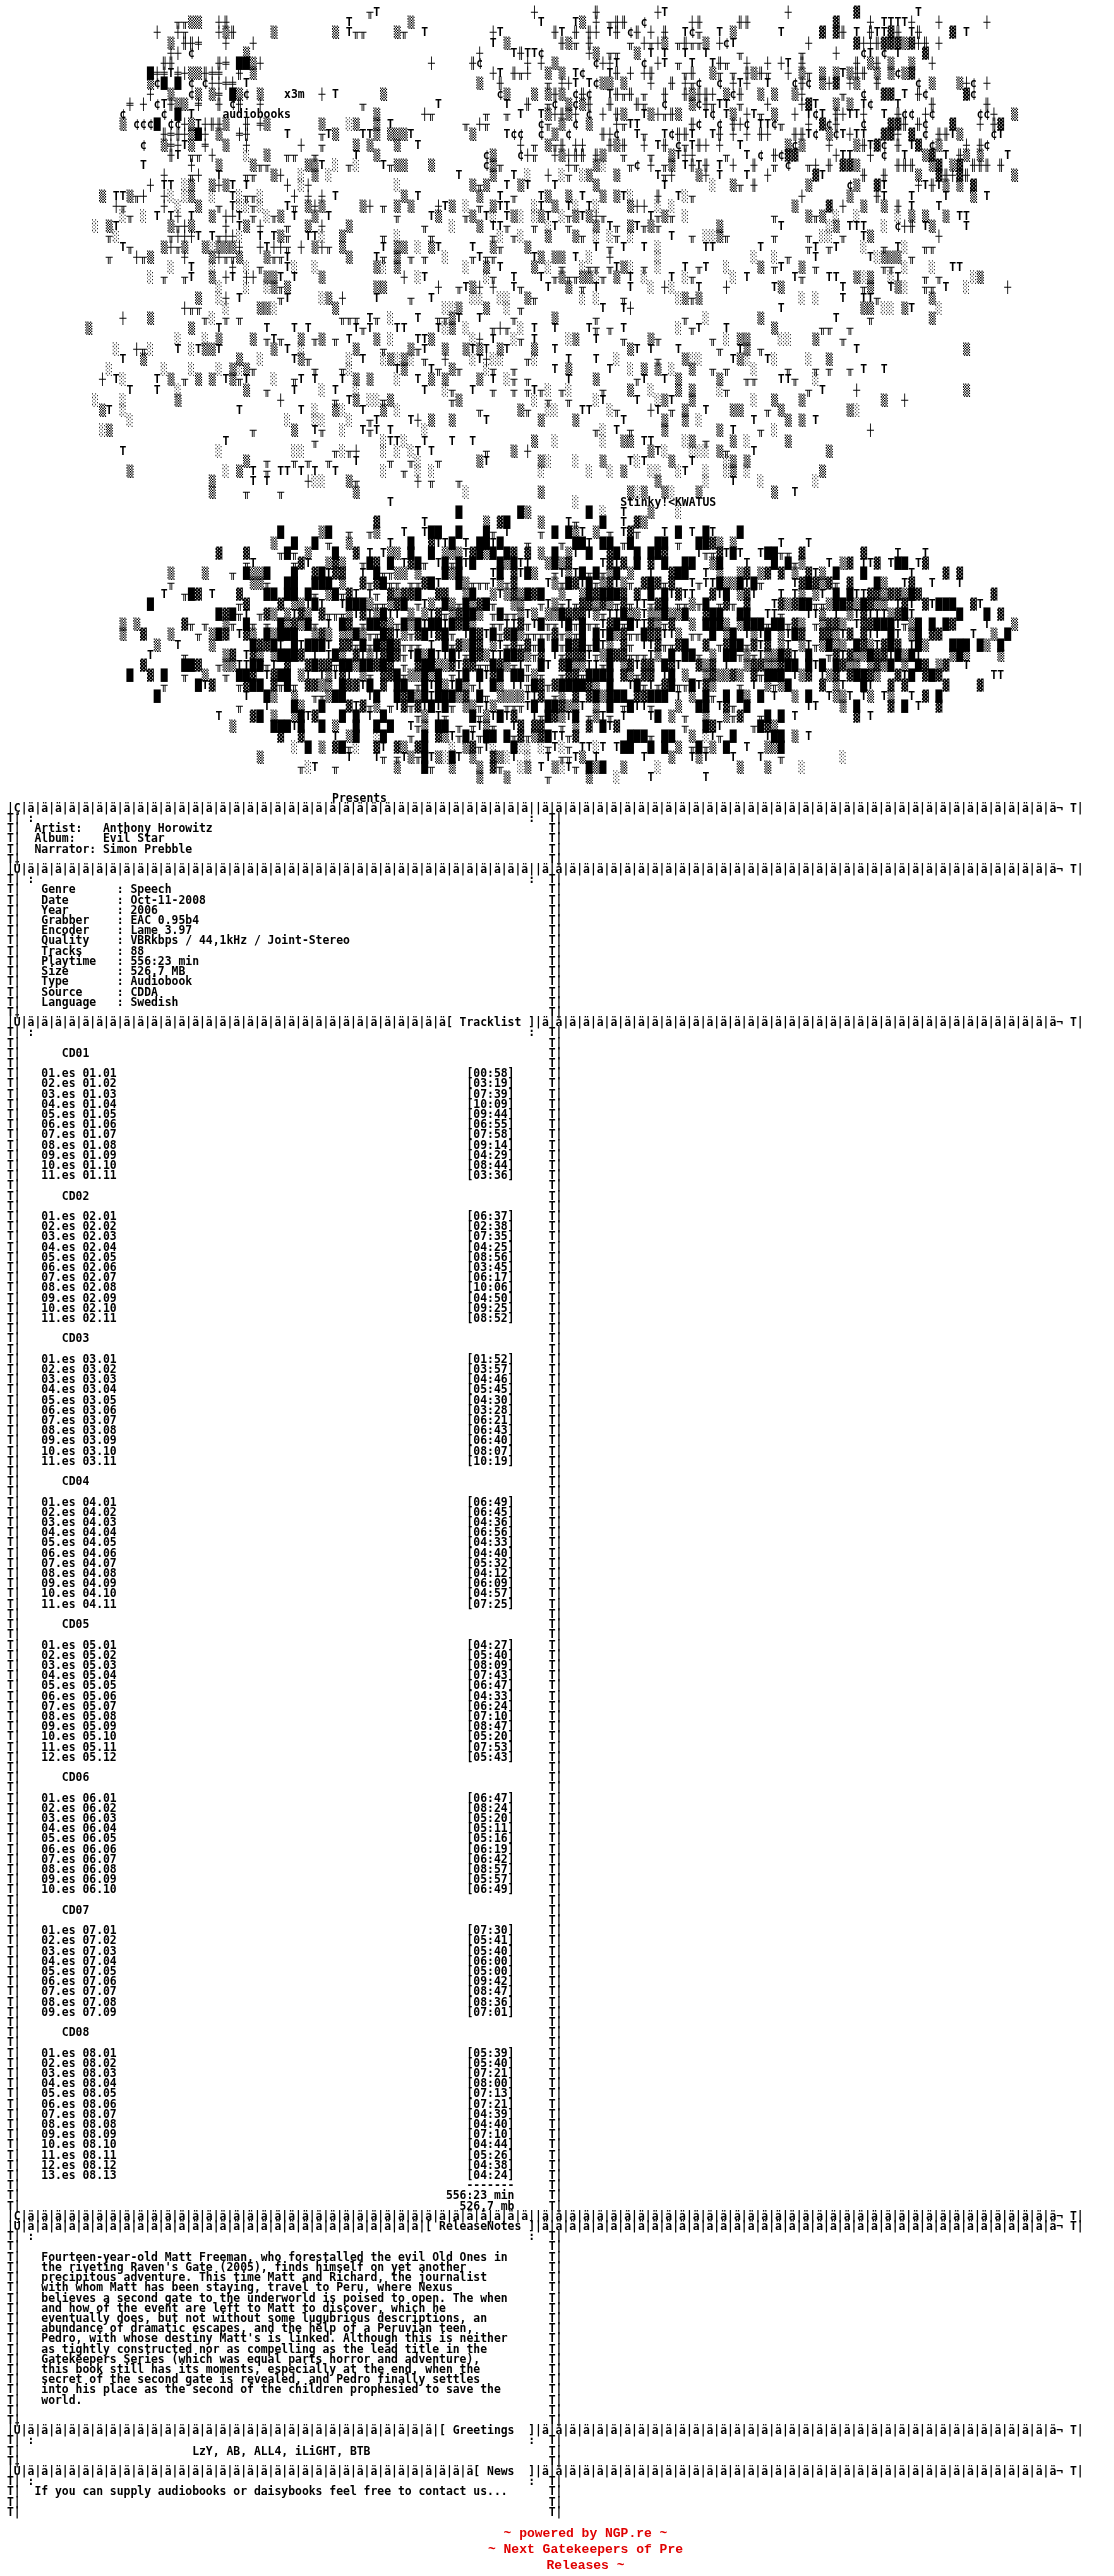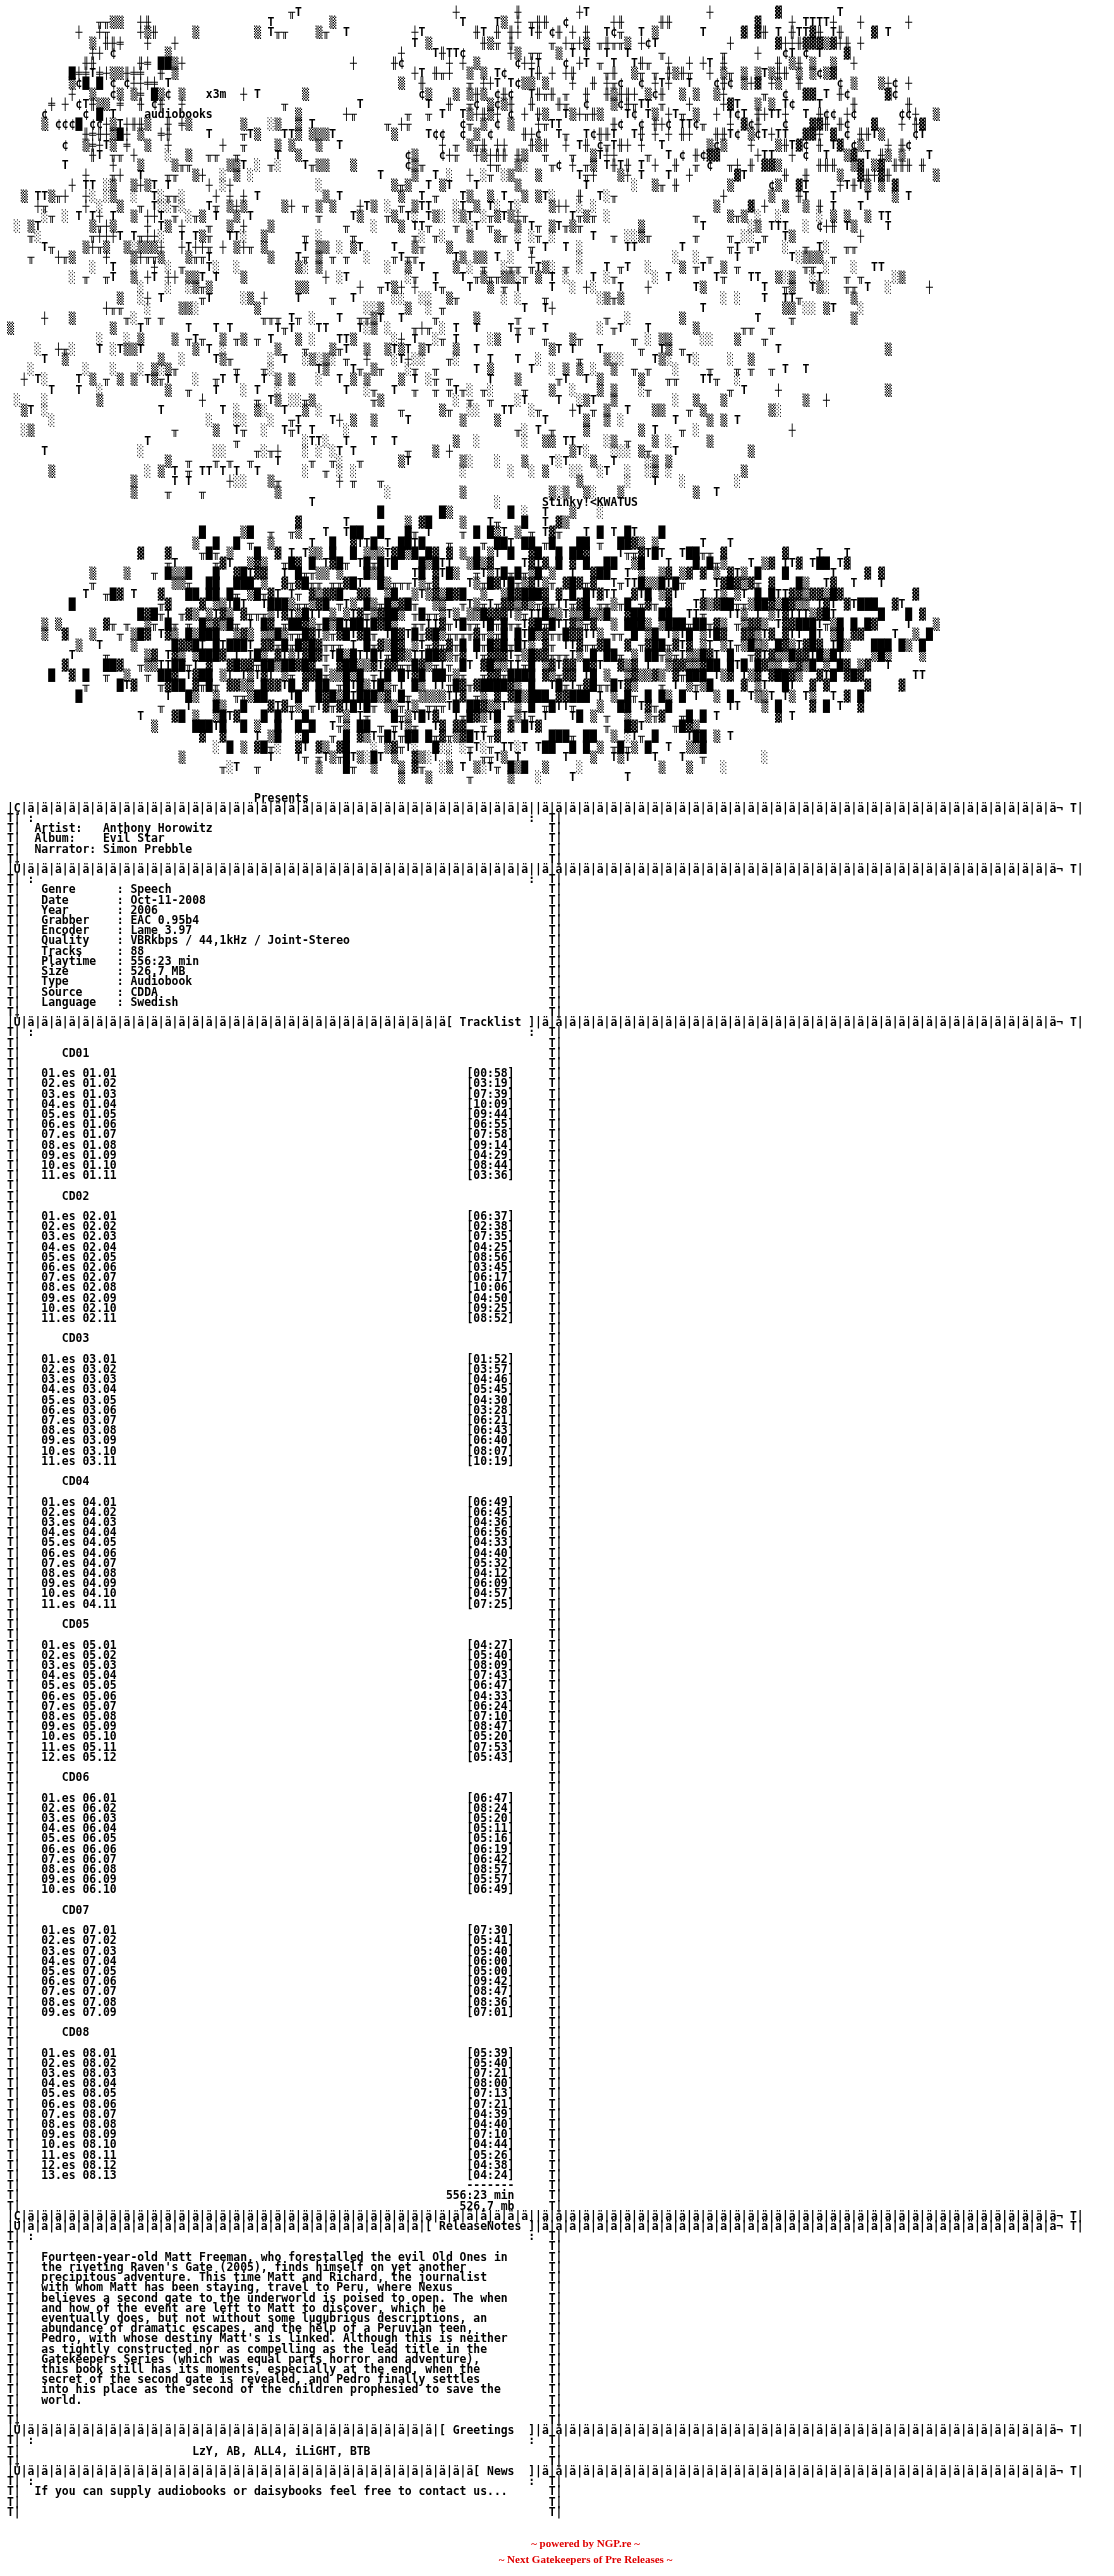--- a/index.html
+++ b/index.html
@@ -1,23 +1,23 @@
 <!DOCTYPE html>
 <html style="font-size:14px"><head>
 <meta charset="utf-8">
 <style>
   html,body{margin:0;padding:0;background:#fff;color:#000;}
   body{width:1115px;height:2576px;overflow:hidden;font-family:"DejaVu Sans Mono",monospace;}
   pre{margin:0;font-family:"DejaVu Sans Mono",monospace;font-weight:bold;
       font-size:11.4px;line-height:10.2px;letter-spacing:0;white-space:pre;}
-  #art{padding:7px 12px 0 7px;}
+  #art{padding:7px 12px 0 7px;text-align:center;}
   #body-box{padding:0 16px 0 7px;}
-  #footer{margin-top:18px;margin-left:478px;width:215px;text-align:center;
-          font-family:Liberation Serif, serif;font-weight:bold;
-          font-size:11px;line-height:16px;}
+  #footer{margin-top:9px;margin-left:478px;width:215px;text-align:center;
+          font-family:Liberation Mono, monospace;font-weight:bold;
+          font-size:13px;line-height:16px;}
 </style>
 </head>
 <body>
 
 <pre id="art">                                         ╥T                      ┼        ╫        ┼T                 ┼         ▓        T               
              ╥╥▒▒  ┼╫                 T        ▒                  T    T▒ ┼ ╥╫╫  ¢      ┼╫     ╫╫            ▓    ┼ TTTT┼   ┼      ┼     
           ┼  ┼╥    ┼▒╫     ▒        ▒ T╥╥    ▒╥  T         ┼T       ╫T ╫ ╫┼ T╫ ¢╫ ┼ ╫  T¢╥  T ▒      T     ▓ ▓╫ T ╫TT▓╫ T╫    ▓ T        
             ▒ ╫╫╪   ┼   ┼                                  T ▒       ╫▒╥ ╫     ╥ ┼╥┼▒ ╥╫╥╥▒ ┼¢T          ┼      ▓┼┼╫▓▓▓▒▓┼╫ ┼            
             ┼┼ ¢       ▒                                 ┼    T╫TT¢      ┼▒ ╥╥  ▒ T T  T  T    ╥        ╥    ┼   ¢T ¢ T   ▓              
            ╫╫      ╫╪ ██▒┼                        ┼     ╫¢      ┼ ┼ ▒     ¢┼┼T   ¢ ┼T ╥ T  T╫╥  ┼  ┼ ┼T ╫       ╫ ▒╫ ▒  ▒  ┼             

